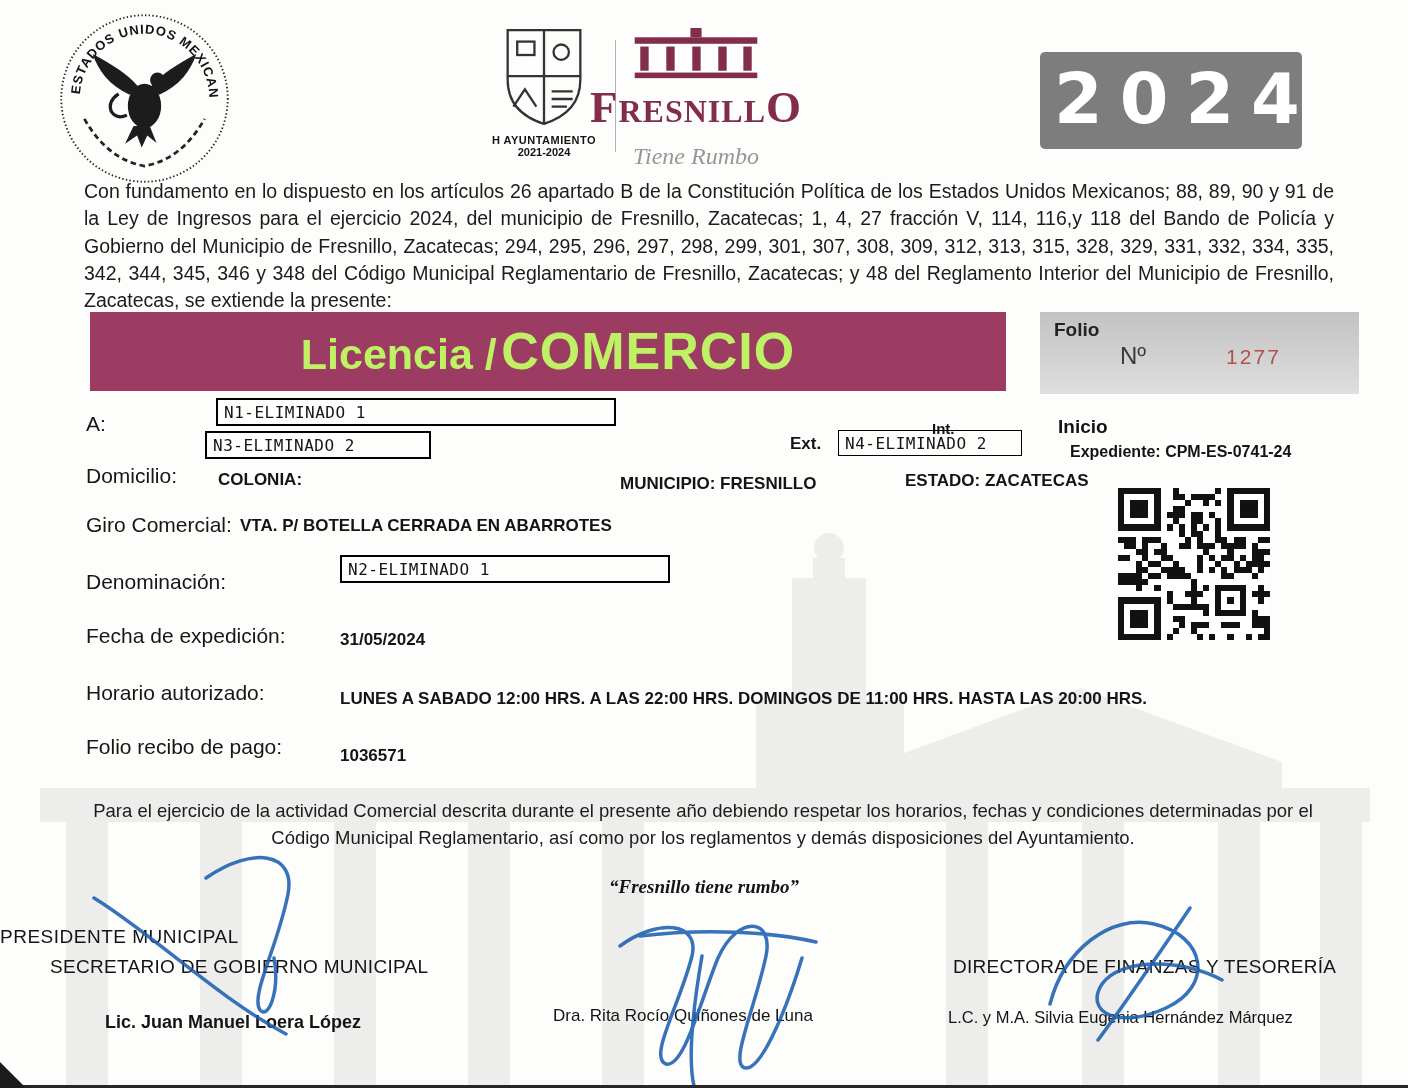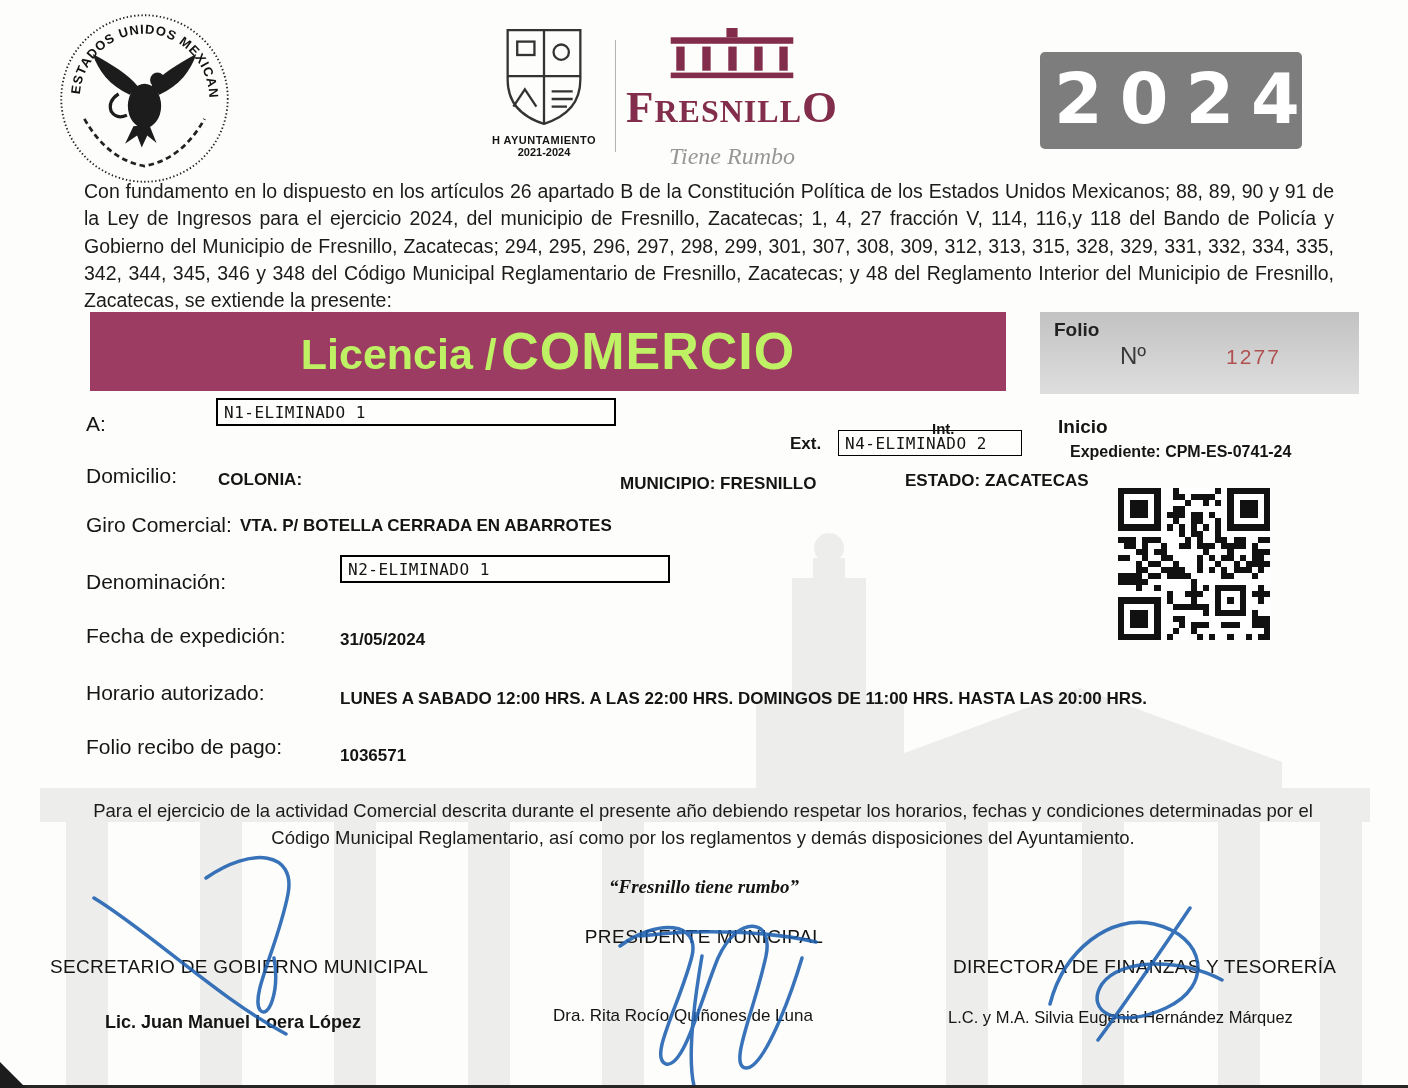--- a/index.html
+++ b/index.html
@@ -115,21 +115,21 @@
       <circle cx="64" cy="27" r="8"></circle>
       <path d="M14,84 L26,66 L38,84"></path>
       <path d="M54,68 H76 M54,76 H76 M54,84 H70"></path>
     </svg>
     <div class="emblem-line1">H AYUNTAMIENTO</div>
     <div class="emblem-line2">2021-2024</div>
   </div>
 
   <div class="abs vline" style="left:615px;top:40px;height:112px"></div>
 
-  <div class="abs logo-block" style="left:626px;top:28px;width:212px">
+  <div class="abs logo-block" style="left:590px;top:28px;width:212px">
     <svg viewBox="0 0 160 56" width="150" height="52" fill="#822d4b">
       <rect x="74" y="0" width="12" height="10"></rect>
       <rect x="14" y="10" width="132" height="7"></rect>
       <rect x="20" y="20" width="9" height="26"></rect>
       <rect x="48" y="20" width="9" height="26"></rect>
       <rect x="76" y="20" width="9" height="26"></rect>
       <rect x="104" y="20" width="9" height="26"></rect>
       <rect x="131" y="20" width="9" height="26"></rect>
       <rect x="14" y="48" width="132" height="6"></rect>
     </svg>
@@ -150,20 +150,23 @@
     <div class="folio-label">Folio</div>
     <div class="folio-row">
       <span class="folio-no">Nº</span>
       <span class="folio-number">1277</span>
     </div>
   </div>
 
   <div class="abs field-label" style="left:86px;top:412px">A:</div>
   <div class="abs redact-box" style="left:216px;top:398px;width:400px;height:28px">
     <span class="mono">N1-ELIMINADO 1</span>
+  </div>
+  <div class="abs redact-box" style="left:205px;top:431px;width:226px;height:28px">
+    <span class="mono">N3-ELIMINADO 2</span>
   </div>
 
   <div class="abs bold-label" style="left:790px;top:434px">Ext.</div>
   <div class="abs redact-box" style="left:838px;top:430px;width:184px;height:26px;border-width:1.5px">
     <span class="mono">N4-ELIMINADO 2</span>
   </div>
   <div class="abs bold-label" style="left:932px;top:420px;font-size:15px">Int.</div>
 
   <div class="abs bold-label" style="left:1058px;top:416px;font-size:19px">Inicio</div>
   <div class="abs bold-label" style="left:1070px;top:443px;font-size:16px">Expediente: CPM-ES-0741-24</div>
@@ -212,21 +215,21 @@
   <div class="abs field-label" style="left:86px;top:681px">Horario autorizado:</div>
   <div class="abs val" style="left:340px;top:689px;width:900px">LUNES A SABADO 12:00 HRS. A LAS 22:00 HRS. DOMINGOS DE 11:00 HRS. HASTA LAS 20:00 HRS.</div>
 
   <div class="abs field-label" style="left:86px;top:735px">Folio recibo de pago:</div>
   <div class="abs val" style="left:340px;top:746px">1036571</div>
 
   <p class="abs closing" style="left:70px;top:798px;width:1266px">Para el ejercicio de la actividad Comercial descrita durante el presente año debiendo respetar los horarios, fechas y condiciones determinadas por el Código Municipal Reglamentario, así como por los reglamentos y demás disposiciones del Ayuntamiento.</p>
 
   <div class="abs motto" style="left:0;top:876px">“Fresnillo tiene rumbo”</div>
 
-  <div class="abs sig-title" style="left:0;top:926px;width:1408px;text-align:center;letter-spacing:.5px">PRESIDENTE MUNICIPAL</div>
+  <div class="abs sig-title" style="left:0;top:926px;width:1408px;text-align:left;letter-spacing:.5px">PRESIDENTE MUNICIPAL</div>
 
   <div class="abs sig-title" style="left:50px;top:956px">SECRETARIO DE GOBIERNO MUNICIPAL</div>
   <div class="abs sig-name" style="left:105px;top:1012px;font-weight:bold">Lic. Juan Manuel Loera  López</div>
 
   <div class="abs sig-name" style="left:553px;top:1006px;font-size:17px">Dra. Rita Rocío Quiñones de Luna</div>
 
   <div class="abs sig-title" style="left:953px;top:956px">DIRECTORA DE FINANZAS Y TESORERÍA</div>
   <div class="abs sig-name" style="left:948px;top:1008px;font-size:16.5px">L.C. y M.A. Silvia Eugenia Hernández Márquez</div>
 
   <svg class="abs signatures" style="left:0;top:0" width="1408" height="1088" viewBox="0 0 1408 1088" fill="none" stroke="#1d5fb0" stroke-width="3.5" stroke-linecap="round" opacity=".88">

